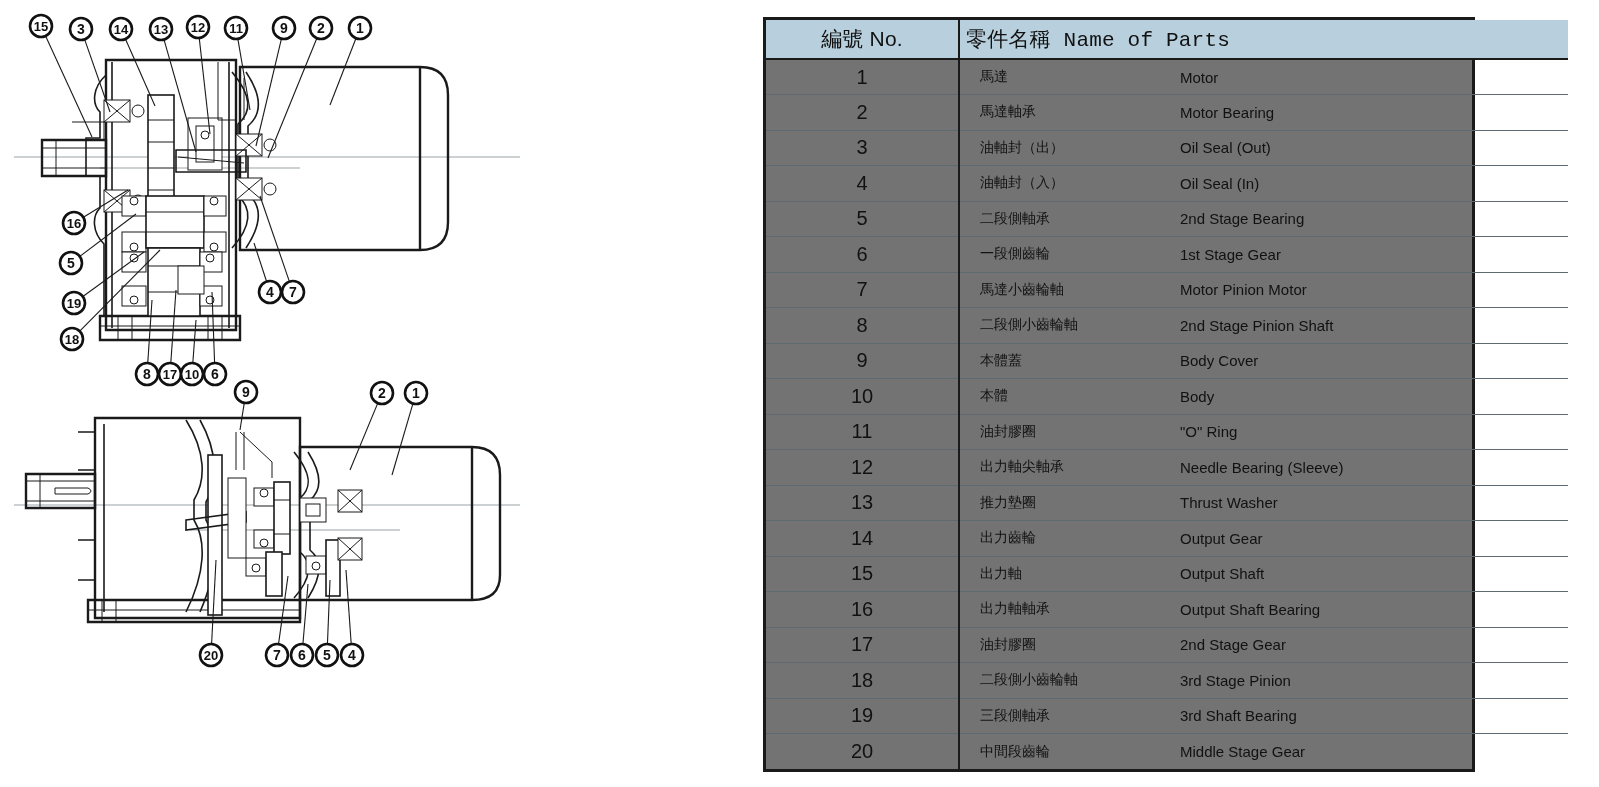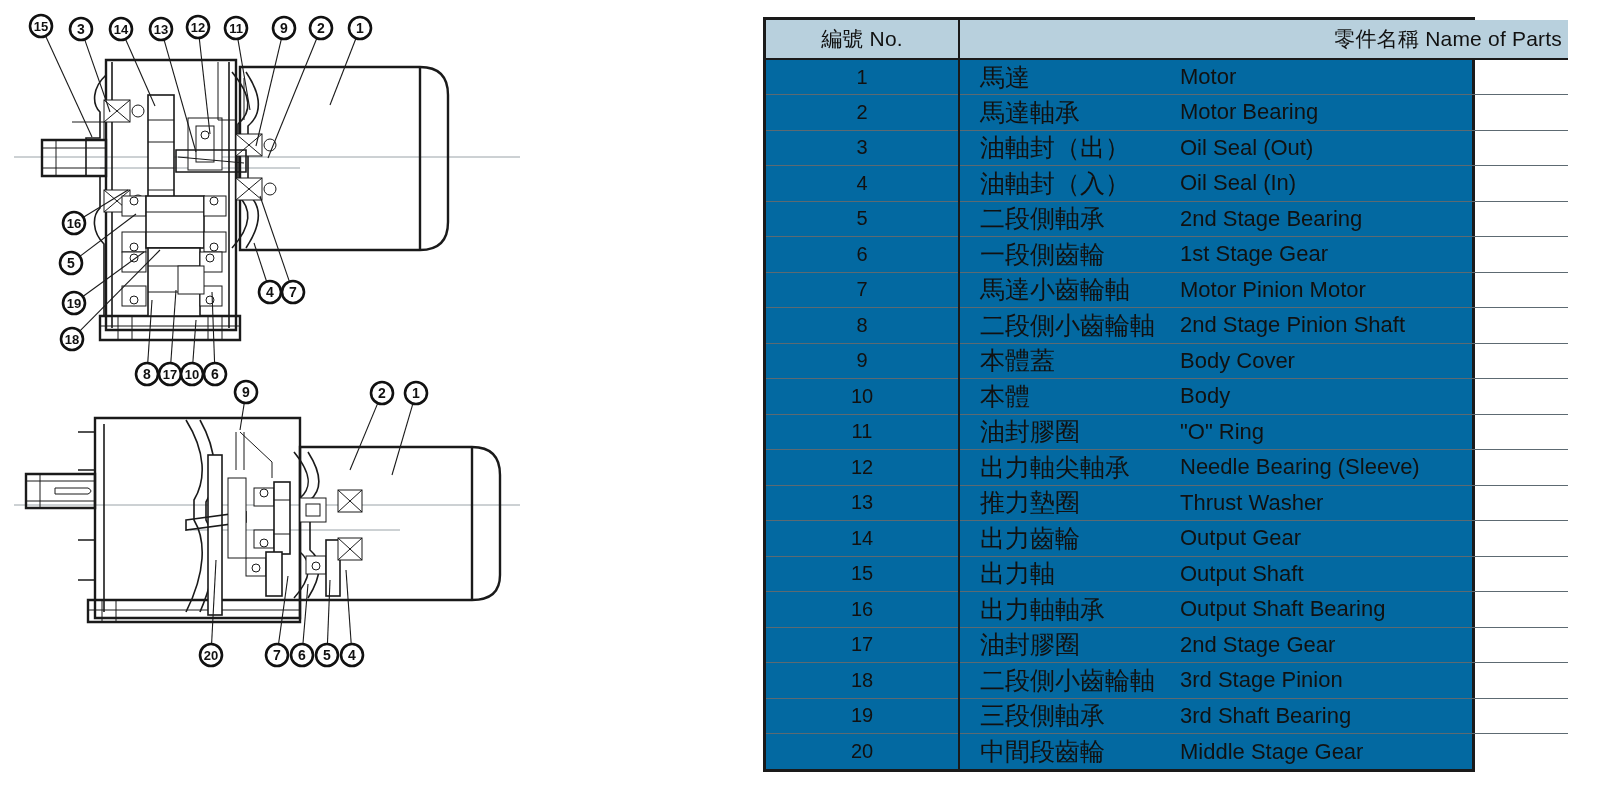--- a/index.html
+++ b/index.html
@@ -30,21 +30,21 @@
     font-weight: bold;
     fill: #111111;
   }
 
   
   #parts-table-wrap {
     position: absolute;
     left: 763px; top: 17px;
     width: 712px;
     border: 3px solid #1a1a1a;
-    background: #0369a1;
+    background: #737373;
   }
   table.parts-table {
     border-collapse: collapse;
     width: 100%;
     table-layout: fixed;
   }
   table.parts-table col.c-no    { width: 193px; }
   table.parts-table col.c-name  { width: 609px; }
 
   table.parts-table thead th {
@@ -54,21 +54,21 @@
     font-size: 21px;
     font-weight: normal;
     color: #111111;
     padding: 0 6px;
     letter-spacing: .2px;
   }
   table.parts-table thead th.th-no {
     border-right: 2px solid #1a1a1a;
     text-align: center;
   }
-  table.parts-table thead th.th-name { text-align: right; }
+  table.parts-table thead th.th-name { text-align: left; font-family: Liberation Mono, monospace; }
 
   table.parts-table tbody td {
     height: 35.5px;
     border-top: 1px solid #5d6a72;
     font-size: 20px;
     color: #111111;
     padding: 0;
   }
   table.parts-table tbody tr:first-child td { border-top: none; }
 
@@ -80,27 +80,27 @@
   td.td-name { padding: 0; }
   .name-cell {
     display: flex;
     align-items: center;
     height: 100%;
     padding-left: 20px;
   }
   .name-zh {
     width: 200px;
     flex: 0 0 200px;
-    font-size: 25px;
+    font-size: 14px;
     letter-spacing: 0px;
     white-space: nowrap;
   }
   .name-en {
     flex: 1 1 auto;
-    font-size: 22px;
+    font-size: 15px;
     white-space: nowrap;
   }
 </style>
 </head>
 <body>
 
 <div id="page">
 
   <div id="diagram-panel">
     <svg id="diagram-svg" width="740" height="787" viewBox="0 0 740 787">

